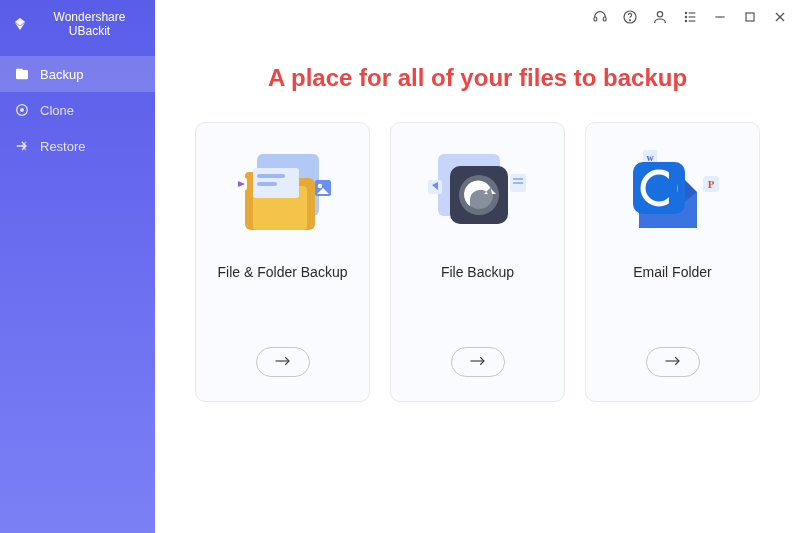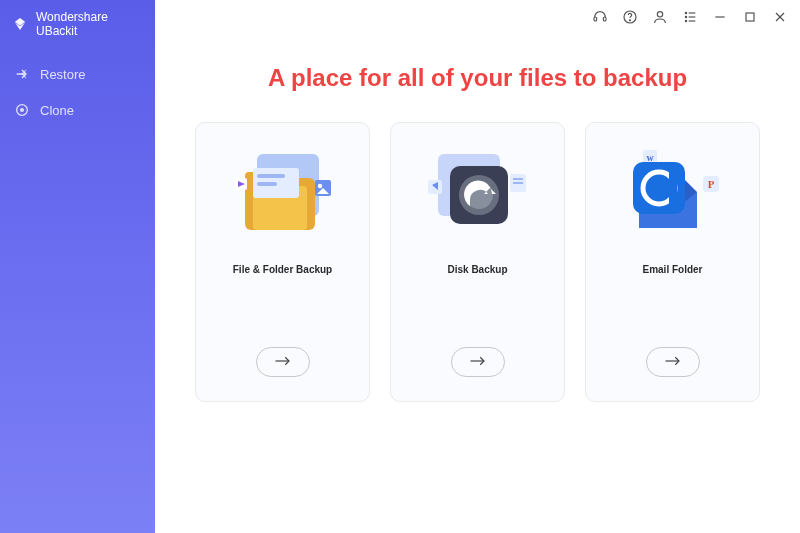--- a/index.html
+++ b/index.html
@@ -20,20 +20,21 @@
     color: rgba(255,255,255,0.85);
   }
   .brand {
     display: flex;
     align-items: center;
     gap: 8px;
     padding: 10px 12px 18px 12px;
     font-size: 12px;
     color: #ffffff;
     font-weight: 500;
+    text-align: center;
   }
   .nav-item {
     display: flex;
     align-items: center;
     gap: 10px;
     padding: 10px 14px;
     font-size: 13px;
     cursor: pointer;
     color: rgba(255,255,255,0.8);
   }
@@ -93,22 +94,22 @@
     cursor: pointer;
   }
   .card-illus {
     width: 120px;
     height: 105px;
     display: flex;
     align-items: center;
     justify-content: center;
   }
   .card-title {
-    font-size: 10px;
-    font-weight: 700;
+    font-size: 14px;
+    font-weight: 400;
     color: #2a2a2a;
     text-align: center;
     margin-top: 18px;
   }
   .card-spacer { flex: 1; }
   .card-btn {
     width: 54px;
     height: 30px;
     border-radius: 16px;
     border: 1.5px solid #c8c8c8;
@@ -126,39 +127,48 @@
   <div class="brand">
     <span class="nav-icon">
       <svg viewBox="0 0 24 24" fill="none">
           <path d="M12 3 L4 9 L12 21 L20 9 Z" fill="#ffffff" fill-opacity="0.95"></path>
           <path d="M4 9 L12 15 L20 9" stroke="#5a5de8" stroke-width="1" fill="none"></path>
         </svg>
     </span>
     <span>Wondershare UBackit</span>
   </div>
 
+  <div class="nav-item active">
+    <span class="nav-icon">
+      <svg viewBox="0 0 24 24" fill="none">
+          <rect x="3" y="6" width="18" height="14" rx="2" fill="#ffffff"></rect>
+          <rect x="3" y="4" width="10" height="4" rx="1" fill="#ffffff"></rect>
+        </svg>
+    </span>
+    <span>Backup</span>
+  </div>
+
+  <div class="nav-item">
+    <span class="nav-icon">
+      <svg viewBox="0 0 24 24" fill="none">
+          <circle cx="12" cy="12" r="8" stroke="rgba(255,255,255,0.8)" stroke-width="2"></circle>
+          <circle cx="12" cy="12" r="3" fill="rgba(255,255,255,0.8)"></circle>
+        </svg>
+    </span>
+    <span>Clone</span>
+  </div>
 
   <div class="nav-item">
     <span class="nav-icon">
       <svg viewBox="0 0 24 24" fill="none">
           <path d="M4 12h14M12 6l6 6-6 6" stroke="rgba(255,255,255,0.8)" stroke-width="2" fill="none"></path>
           <path d="M18 6l-6 6 6 6" stroke="rgba(255,255,255,0.5)" stroke-width="2" fill="none"></path>
         </svg>
     </span>
     <span>Restore</span>
-  </div>
-
-  <div class="nav-item">
-    <span class="nav-icon">
-      <svg viewBox="0 0 24 24" fill="none">
-          <circle cx="12" cy="12" r="8" stroke="rgba(255,255,255,0.8)" stroke-width="2"></circle>
-          <circle cx="12" cy="12" r="3" fill="rgba(255,255,255,0.8)"></circle>
-        </svg>
-    </span>
-    <span>Clone</span>
   </div>
 </div>
 
 <div class="main">
 
   <div class="titlebar">
     <span class="tb-icon">
       <svg viewBox="0 0 24 24" fill="none" stroke="#555" stroke-width="1.8">
           <path d="M4 12a8 8 0 0 1 16 0"></path>
           <rect x="3" y="12" width="4" height="6" rx="2"></rect>
@@ -248,21 +258,21 @@
             <circle cx="61" cy="51" r="20" fill="#68707f"></circle>
             <circle cx="61" cy="51" r="14" fill="#888f9c"></circle>
             <path d="M52 56a10 10 0 0 1 18-6 h-4l6-6 6 6h-4a14 14 0 1 0-22 12z" fill="#ffffff"></path>
             <rect x="92" y="30" width="16" height="18" rx="2" fill="#e4ecff"></rect>
             <rect x="95" y="34" width="10" height="2" fill="#9fb6f5"></rect>
             <rect x="95" y="38" width="10" height="2" fill="#9fb6f5"></rect>
             <rect x="10" y="36" width="14" height="14" rx="2" fill="#e4ecff"></rect>
             <polygon points="14,41 20,38 20,46" fill="#6b8ff0"></polygon>
           </svg>
         </div>
-        <div class="card-title">Disk Backup</div>
+        <div class="card-title">File Backup</div>
         <div class="card-spacer"></div>
         <div class="card-btn">
           <span>
             <svg viewBox="0 0 24 12" fill="none" stroke="#444" stroke-width="1.6">
                 <line x1="2" y1="6" x2="20" y2="6"></line>
                 <polyline points="15,1 20,6 15,11"></polyline>
               </svg>
           </span>
         </div>
       </div>

